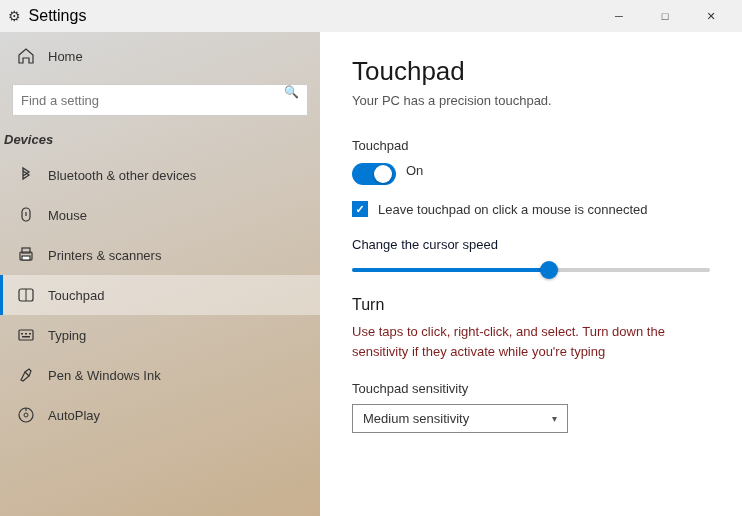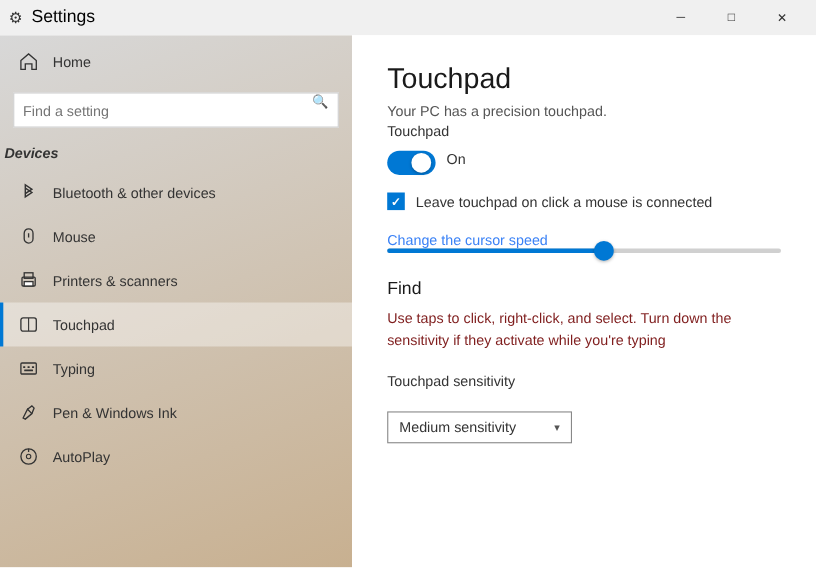--- a/index.html
+++ b/index.html
@@ -84,21 +84,21 @@
       flex: 1;
       background: #fff;
       padding: 24px 32px;
       overflow-y: auto;
     }
 
     .content-title {
       font-size: 26px; font-weight: 300; color: #1a1a1a; margin-bottom: 6px;
     }
     .content-subtitle {
-      font-size: 13px; color: #555; margin-bottom: 4px;
+      font-size: 13px; color: #555; margin-bottom: 30px;
     }
 
     .section-label {
       font-size: 13px; color: #333; font-weight: 400; margin-bottom: 10px;
     }
 
     
     .toggle-row { display: flex; align-items: flex-start; gap: 10px; margin-bottom: 16px; }
     .toggle {
       width: 44px; height: 22px; background: #0078d4; border-radius: 11px;
@@ -115,44 +115,44 @@
     .checkbox-row { display: flex; align-items: center; gap: 10px; margin-bottom: 20px; }
     .checkbox {
       width: 16px; height: 16px; background: #0078d4; border: none;
       display: flex; align-items: center; justify-content: center; flex-shrink: 0;
       cursor: pointer;
     }
     .checkbox-check { color: #fff; font-size: 11px; font-weight: 700; }
     .checkbox-label { font-size: 13px; color: #333; }
 
     
-    .slider-label { font-size: 13px; color: #3b82f6; margin-bottom: 0; }
+    .slider-label { font-size: 13px; color: #0f172a; margin-bottom: 16px; }
     .slider-track {
       width: 100%; height: 4px; background: #d0d0d0; border-radius: 2px;
       position: relative; margin-bottom: 24px;
     }
     .slider-fill {
       height: 4px; background: #0078d4; border-radius: 2px; width: 55%;
     }
     .slider-thumb {
       width: 18px; height: 18px; background: #0078d4; border-radius: 50%;
       position: absolute; top: -7px; left: calc(55% - 9px);
       box-shadow: 0 1px 3px rgba(0,0,0,0.3); cursor: pointer;
     }
 
     
     .taps-title { font-size: 16px; font-weight: 400; color: #1a1a1a; margin-bottom: 8px; }
     .taps-desc { font-size: 13px; color: #7f1d1d; line-height: 1.5; margin-bottom: 20px; }
 
     
-    .sensitivity-label { font-size: 13px; color: #333; margin-bottom: 20px; }
+    .sensitivity-label { font-size: 13px; color: #333; margin-bottom: 8px; }
     .sensitivity-dropdown {
       display: flex; align-items: center; justify-content: space-between;
       border: 1px solid #888; padding: 6px 10px;
-      width: 168px; cursor: pointer; font-size: 13px; color: #333;
+      width: 216px; cursor: pointer; font-size: 13px; color: #333;
       background: #fff;
     }
     .dropdown-arrow { font-size: 10px; color: #555; }
   </style>
 </head>
 <body>
 
 <div class="titlebar">
   <div class="titlebar-left">
     <span style="font-size:14px; color:#333;">⚙</span>
@@ -281,21 +281,21 @@
       </div>
       <span class="checkbox-label">Leave touchpad on click a mouse is connected</span>
     </div>
 
     <div class="slider-label">Change the cursor speed</div>
     <div class="slider-track">
       <div class="slider-fill"></div>
       <div class="slider-thumb"></div>
     </div>
 
-    <h2 class="taps-title">Find</h2>
+    <h2 class="taps-title">Turn</h2>
     <p class="taps-desc">Use taps to click, right-click, and select. Turn down the sensitivity if they activate while you're typing</p>
 
     <div class="sensitivity-label">Touchpad sensitivity</div>
     <div class="sensitivity-dropdown">
       <span>Medium sensitivity</span>
       <span class="dropdown-arrow">▾</span>
     </div>
 
   </div>
 </div>

